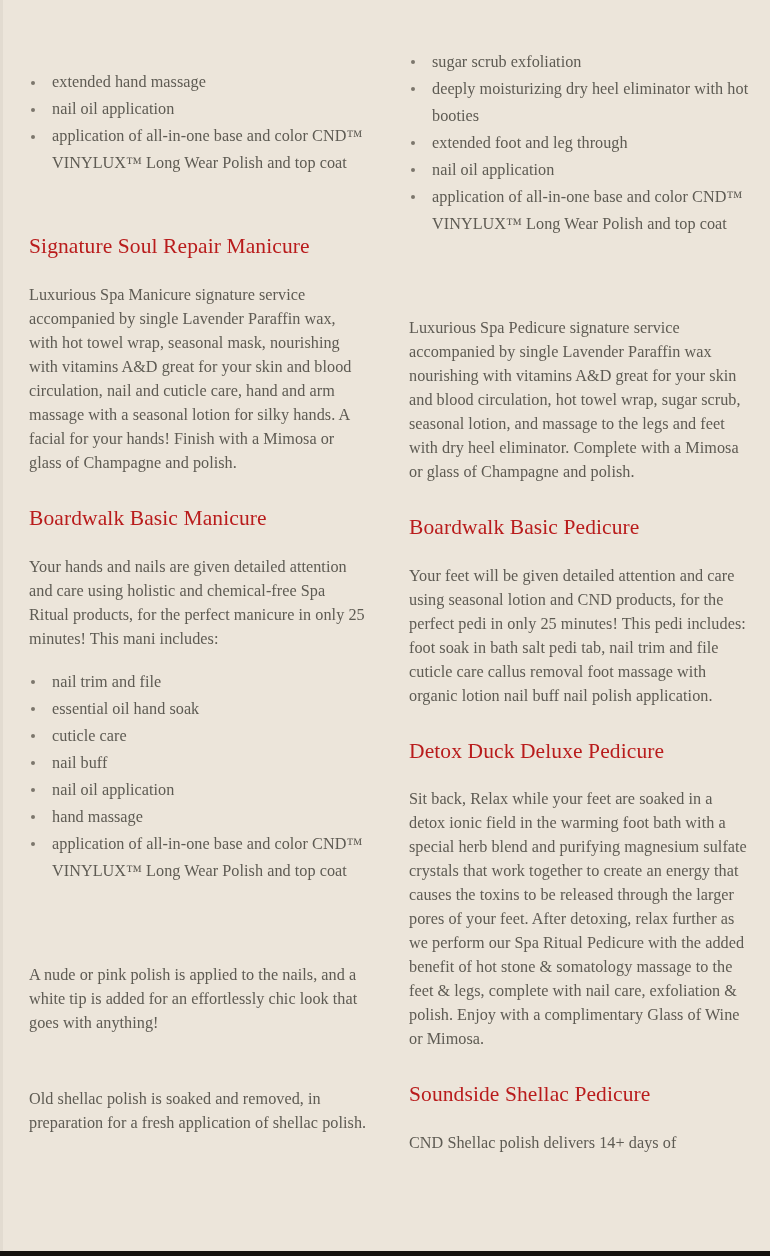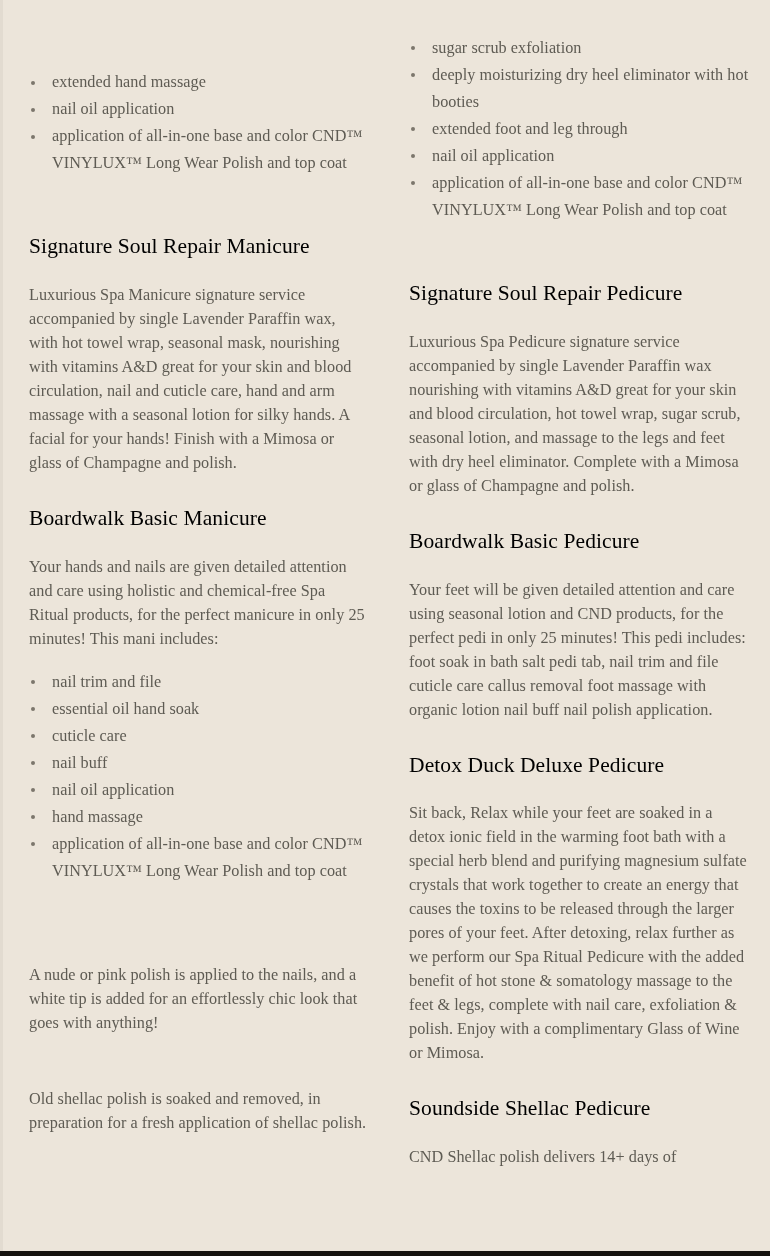--- a/index.html
+++ b/index.html
@@ -44,21 +44,21 @@
   .col {
     box-sizing: border-box;
     position: relative;
   }
   .col-left  { width: 385px; padding: 0 18px 0 29px; }
   .col-right { width: 385px; padding: 0 18px 0 24px; }
 
   h2.section-title {
     font-family: "Liberation Serif", "DejaVu Serif", serif;
     font-weight: 400;
-    color: #000000;
+    color: #b91c1c;
     font-size: 21.5px;
     line-height: 1.3;
     margin: 0;
     letter-spacing: 0.1px;
   }
 
   p.body-text {
     font-family: "Liberation Serif", "DejaVu Serif", serif;
     font-size: 16.2px;
     line-height: 24px;
@@ -150,21 +150,20 @@
     <ul class="bullets">
       <li>sugar scrub exfoliation</li>
       <li>deeply moisturizing dry heel eliminator with hot booties</li>
       <li>extended foot and leg through</li>
       <li>nail oil application</li>
       <li>application of all-in-one base and color CND™ VINYLUX™ Long Wear Polish and top coat</li>
     </ul>
 
     <div class="sp-56"></div>
 
-    <h2 class="section-title">Signature Soul Repair Pedicure</h2>
     <div class="sp-22"></div>
     <p class="body-text">Luxurious Spa Pedicure signature service accompanied by single Lavender Paraffin wax nourishing with vitamins A&amp;D great for your skin and blood circulation, hot towel wrap, sugar scrub, seasonal lotion, and massage to the legs and feet with dry heel eliminator. Complete with a Mimosa or glass of Champagne and polish.</p>
 
     <div class="sp-30"></div>
 
     <h2 class="section-title">Boardwalk Basic Pedicure</h2>
     <div class="sp-22"></div>
     <p class="body-text">Your feet will be given detailed attention and care using seasonal lotion and CND products, for the perfect pedi in only 25 minutes! This pedi includes: foot soak in bath salt pedi tab, nail trim and file cuticle care callus removal foot massage with organic lotion nail buff nail polish application.</p>
 
     <div class="sp-30"></div>

